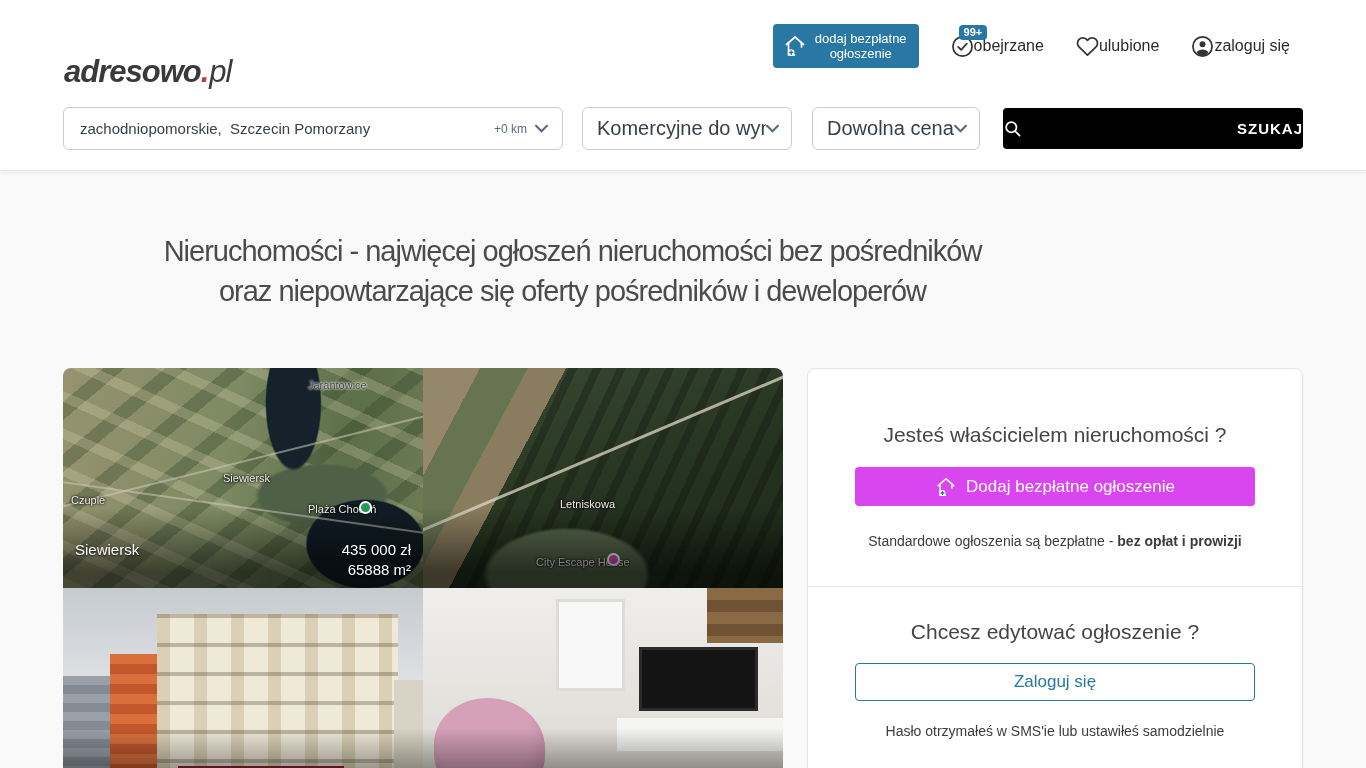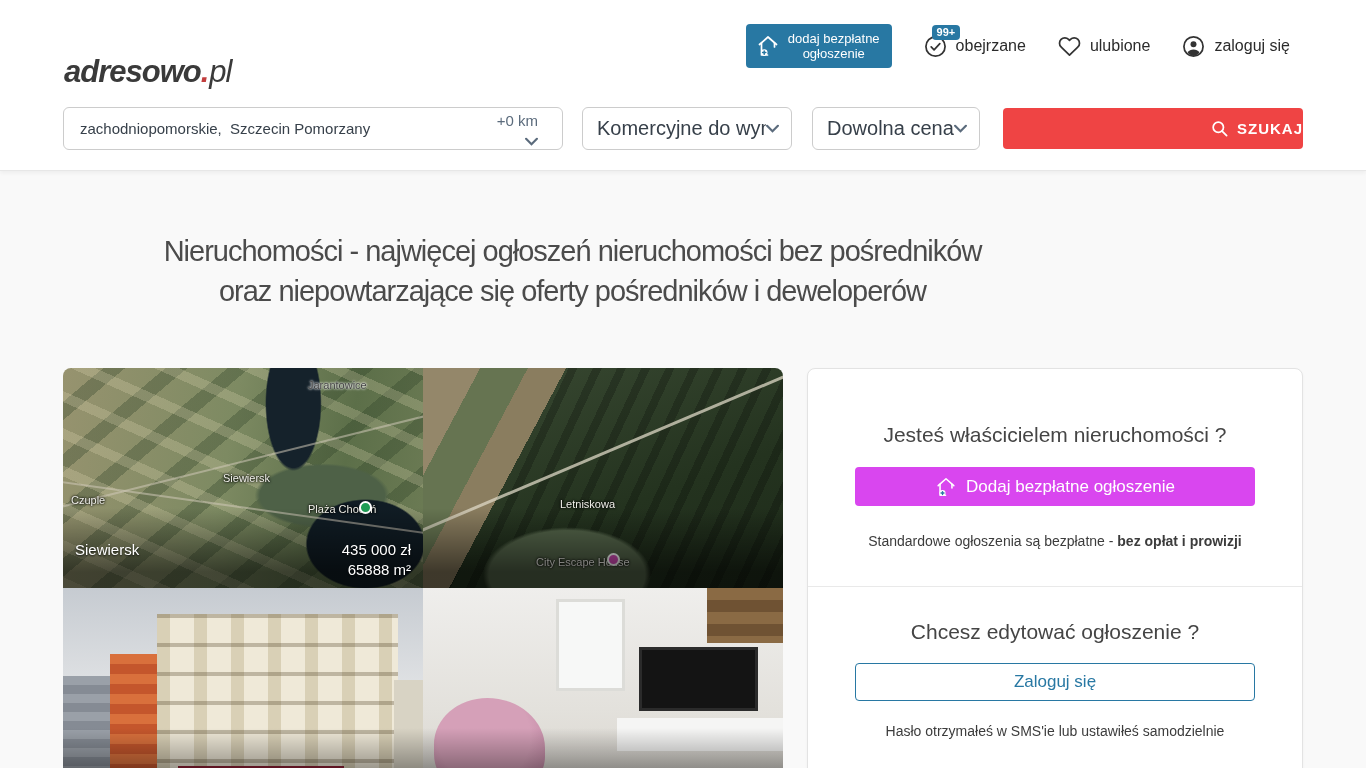--- a/index.html
+++ b/index.html
@@ -12,39 +12,39 @@
     border-bottom:1px solid #e7e7e7; box-shadow:0 2px 4px rgba(0,0,0,.05); z-index:5; }
   .logo { position:absolute; left:64px; top:26px; font-size:31px; font-style:italic; cursor:pointer;margin-top:28px; }
   .logo .brand { font-weight:bold; color:#3a3a3a; letter-spacing:-1px; }
   .logo .dot { font-weight:bold; color:#c23d3d; }
   .logo .tld { color:#3a3a3a; letter-spacing:-1px; }
 
   .header-actions { position:absolute; right:76px; top:24px; display:flex; align-items:center; gap:32px; }
   .add-btn { display:flex; align-items:center; gap:8px; background:#2878a3; color:#fff; border:none;
     border-radius:4px; padding:7px 12px 7px 10px; cursor:pointer; font-family:inherit; }
   .add-btn .lines { display:flex; flex-direction:column; align-items:center; font-size:13px; line-height:15px; }
-  .hdr-item { display:flex; align-items:center; gap:9px; font-size:16px; color:#2b2b2b; cursor:pointer; }
+  .hdr-item { display:flex; align-items:center; font-size:16px; color:#2b2b2b; cursor:pointer; }
   .ic-wrap { position:relative; display:inline-flex; }
   .badge { position:absolute; top:-10px; left:8px; background:#2878a3; color:#fff; font-size:11px;
     font-weight:bold; padding:1px 5px; border-radius:4px; line-height:13px; }
 
   
   .search-row { position:absolute; top:107px; left:0; width:1366px; }
   .loc-box { position:absolute; left:63px; width:500px; height:43px; background:#fff; border:1px solid #ccc;
-    border-radius:6px; display:flex; align-items:center; padding:0 24px 0 16px; cursor:text; }
+    border-radius:6px; display:flex; align-items:center; padding:0 14px 0 16px; cursor:text; }
   .loc-text { font-size:15px; color:#37404a; white-space:pre; overflow:hidden; flex:1; }
-  .radius { display:flex; align-items:flex-end; gap:8px; font-size:15px; color:#5b6b7c; cursor:pointer;flex-direction:column; }
+  .radius { display:flex; align-items:center; gap:8px; font-size:12px; color:#5b6b7c; cursor:pointer; }
   .select { position:absolute; height:43px; background:#fff; border:1px solid #ccc; border-radius:6px;
     display:flex; align-items:center; justify-content:space-between; padding:0 12px 0 14px; cursor:pointer; }
   .select .val { font-size:20px; color:#37404a; white-space:nowrap; overflow:hidden; }
   .sel-cat { left:582px; width:210px; }
   .sel-price { left:812px; width:168px; }
-  .search-btn { position:absolute; left:1003px; top:1px; width:300px; height:41px; background:#ef4444; color:#fff;
+  .search-btn { position:absolute; left:1003px; top:1px; width:300px; height:41px; background:#000000; color:#fff;
     border:none; border-radius:4px; font-size:15px; font-weight:bold; letter-spacing:1px; cursor:pointer;
-    display:flex; align-items:center; justify-content:flex-end; gap:8px; font-family:inherit; }
+    display:flex; align-items:center; justify-content:space-between; gap:8px; font-family:inherit; }
 
   
   .hero-title { position:absolute; top:231px; left:0; width:1132px; text-align:center; font-weight:normal;
     font-size:29px; line-height:40px; color:#4b4b4b; letter-spacing:-1px;padding-left:13px; }
 
   
   .listings { position:absolute; left:63px; top:368px; width:720px; display:grid;
     grid-template-columns:360px 360px; grid-template-rows:220px 220px; border-radius:8px; overflow:hidden; }
   .card { position:relative; overflow:hidden; cursor:pointer; }
   .card::after { content:""; position:absolute; left:0; right:0; bottom:0; height:80px;

